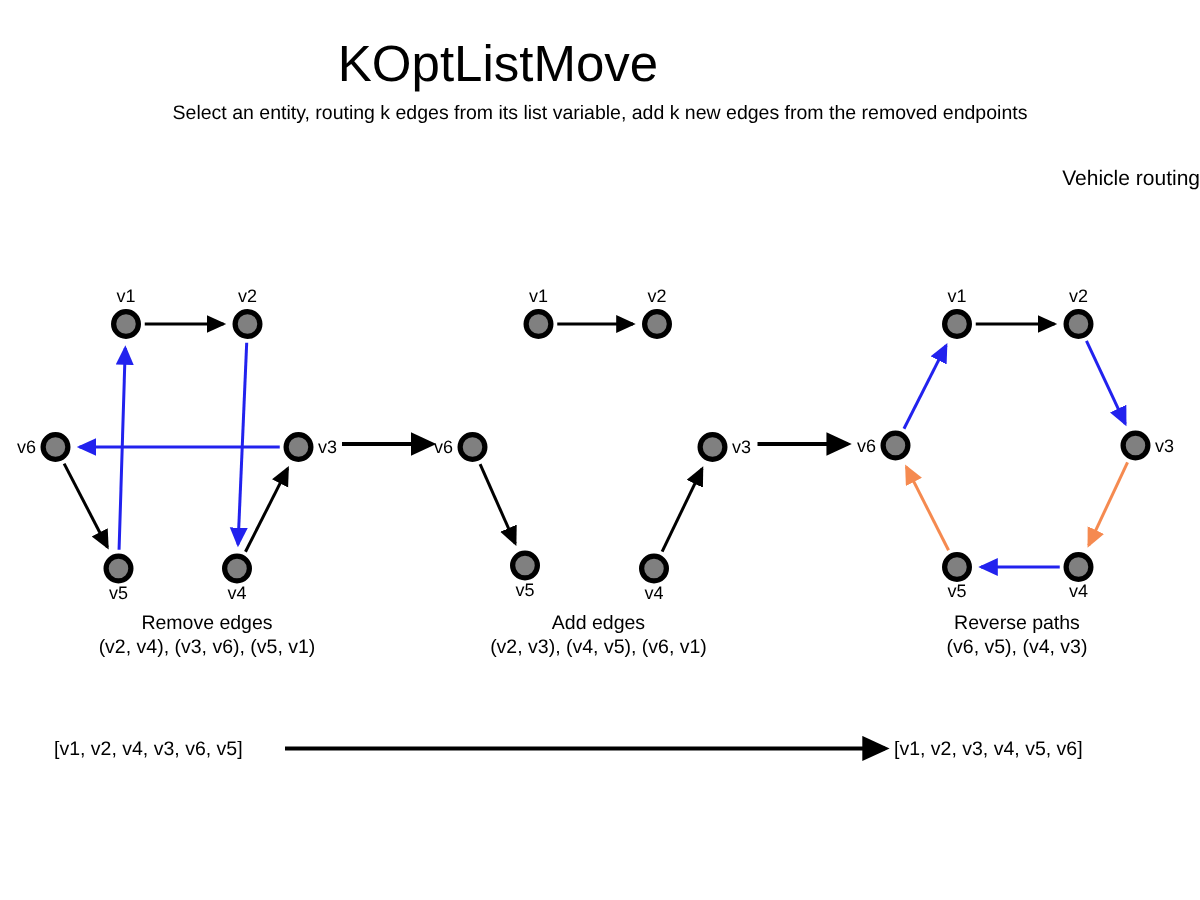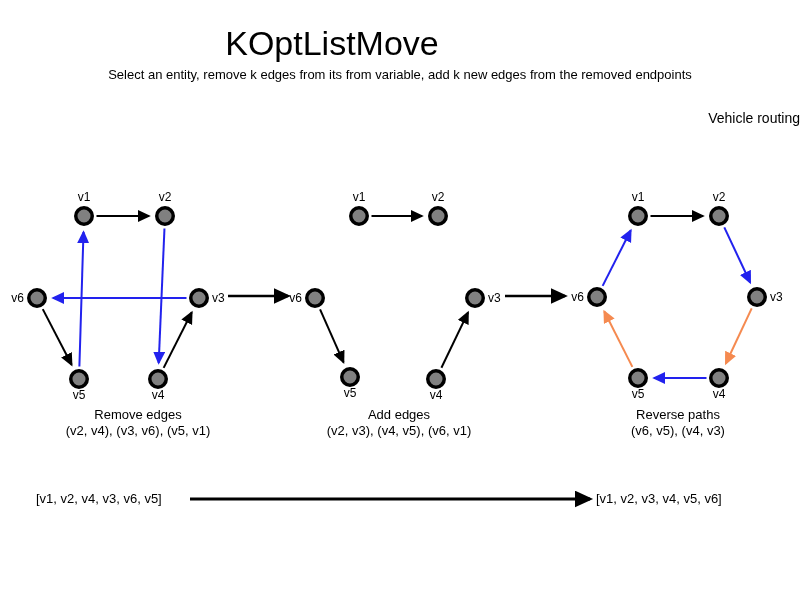--- a/index.html
+++ b/index.html
@@ -62,21 +62,21 @@
   .node-label { font-size: 12px; }
   .edge-caption { font-size: 13px; }
   .list-text { font-size: 13px; }
 </style>
 </head>
 <body>
 
 <div id="root">
 
   <div class="title">KOptListMove</div>
-  <div class="subtitle">Select an entity, remove k edges from its from variable, add k new edges from the removed endpoints</div>
+  <div class="subtitle">Select an entity, routing k edges from its list variable, add k new edges from the removed endpoints</div>
   <div class="section-label">Vehicle routing</div>
 
   <svg class="canvas" viewBox="0 0 800 600">
     <defs>
       <marker id="ah-black" markerWidth="7" markerHeight="7" refX="5.6" refY="3" orient="auto" markerUnits="strokeWidth">
         <path d="M0,0 L6.5,3 L0,6 z" fill="#000000"></path>
       </marker>
       <marker id="ah-blue" markerWidth="7" markerHeight="7" refX="5.6" refY="3" orient="auto" markerUnits="strokeWidth">
         <path d="M0,0 L6.5,3 L0,6 z" fill="#2222ee"></path>
       </marker>

